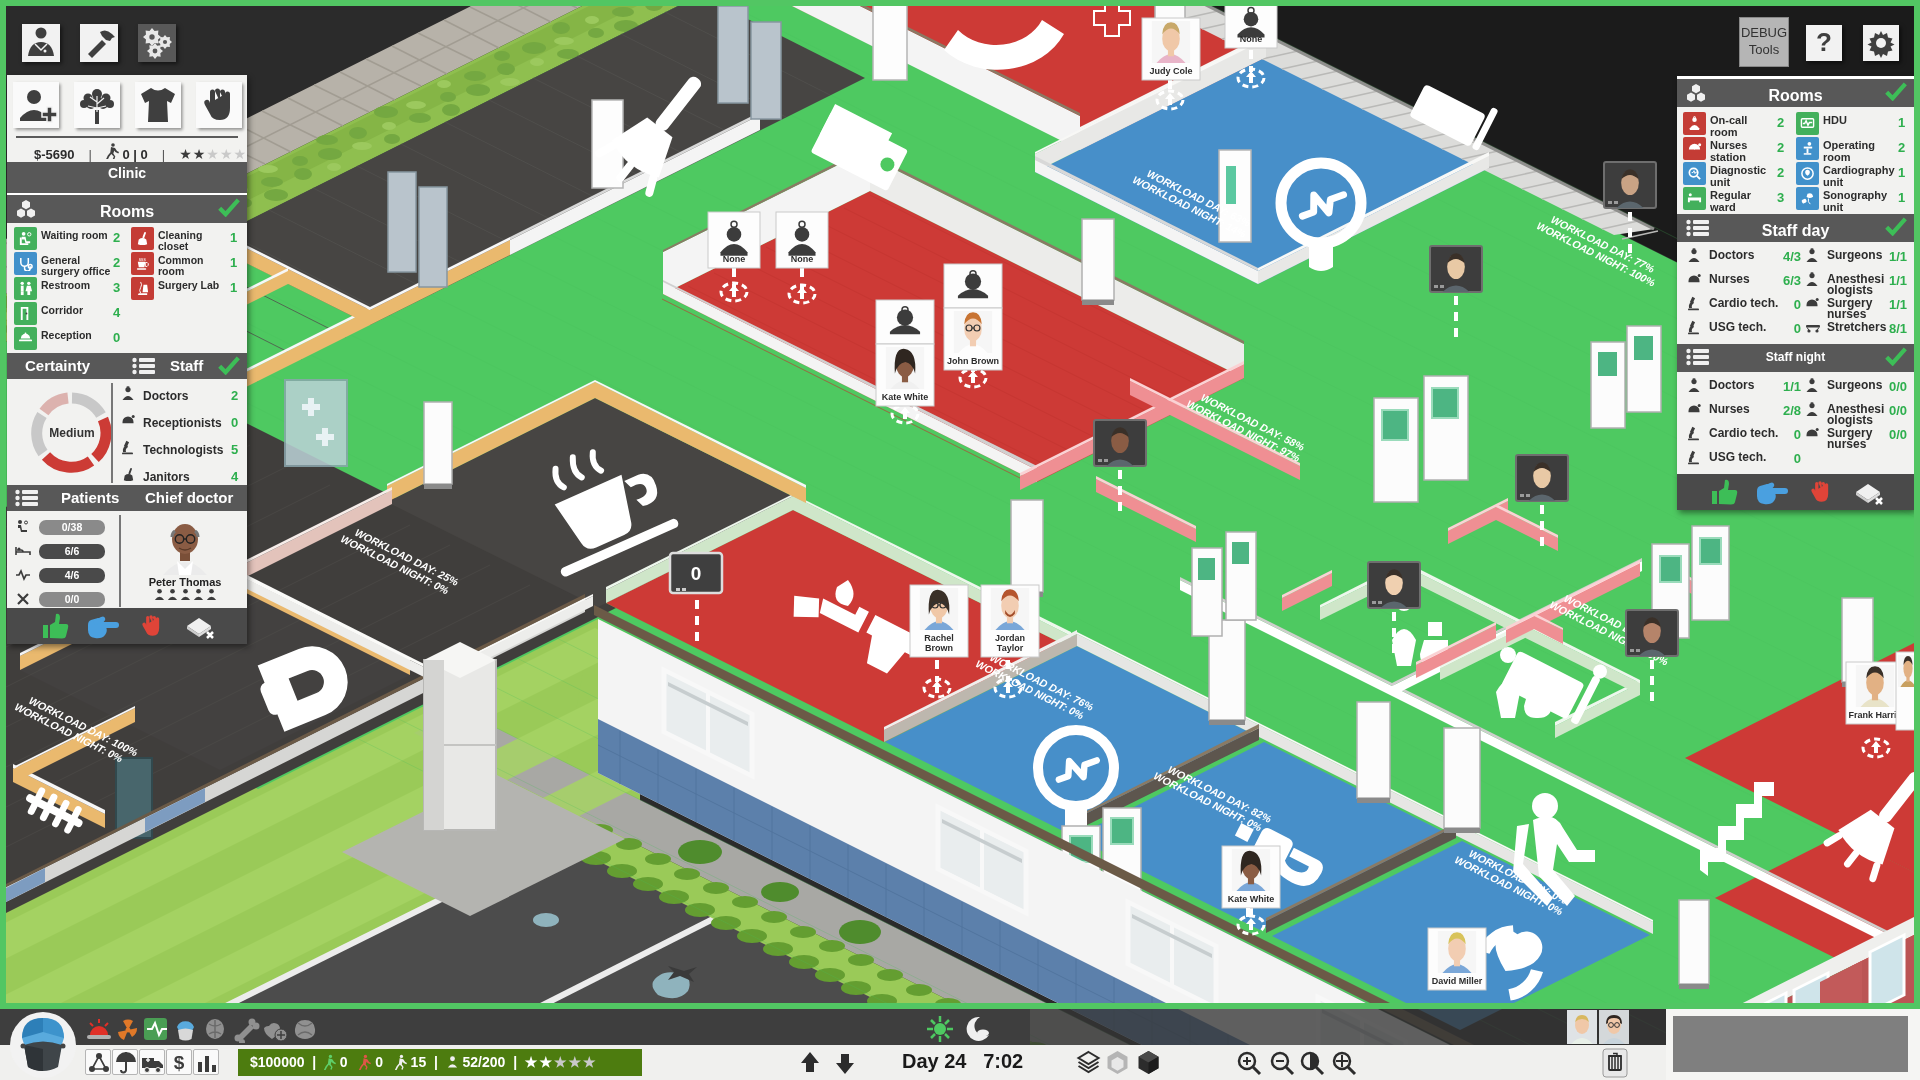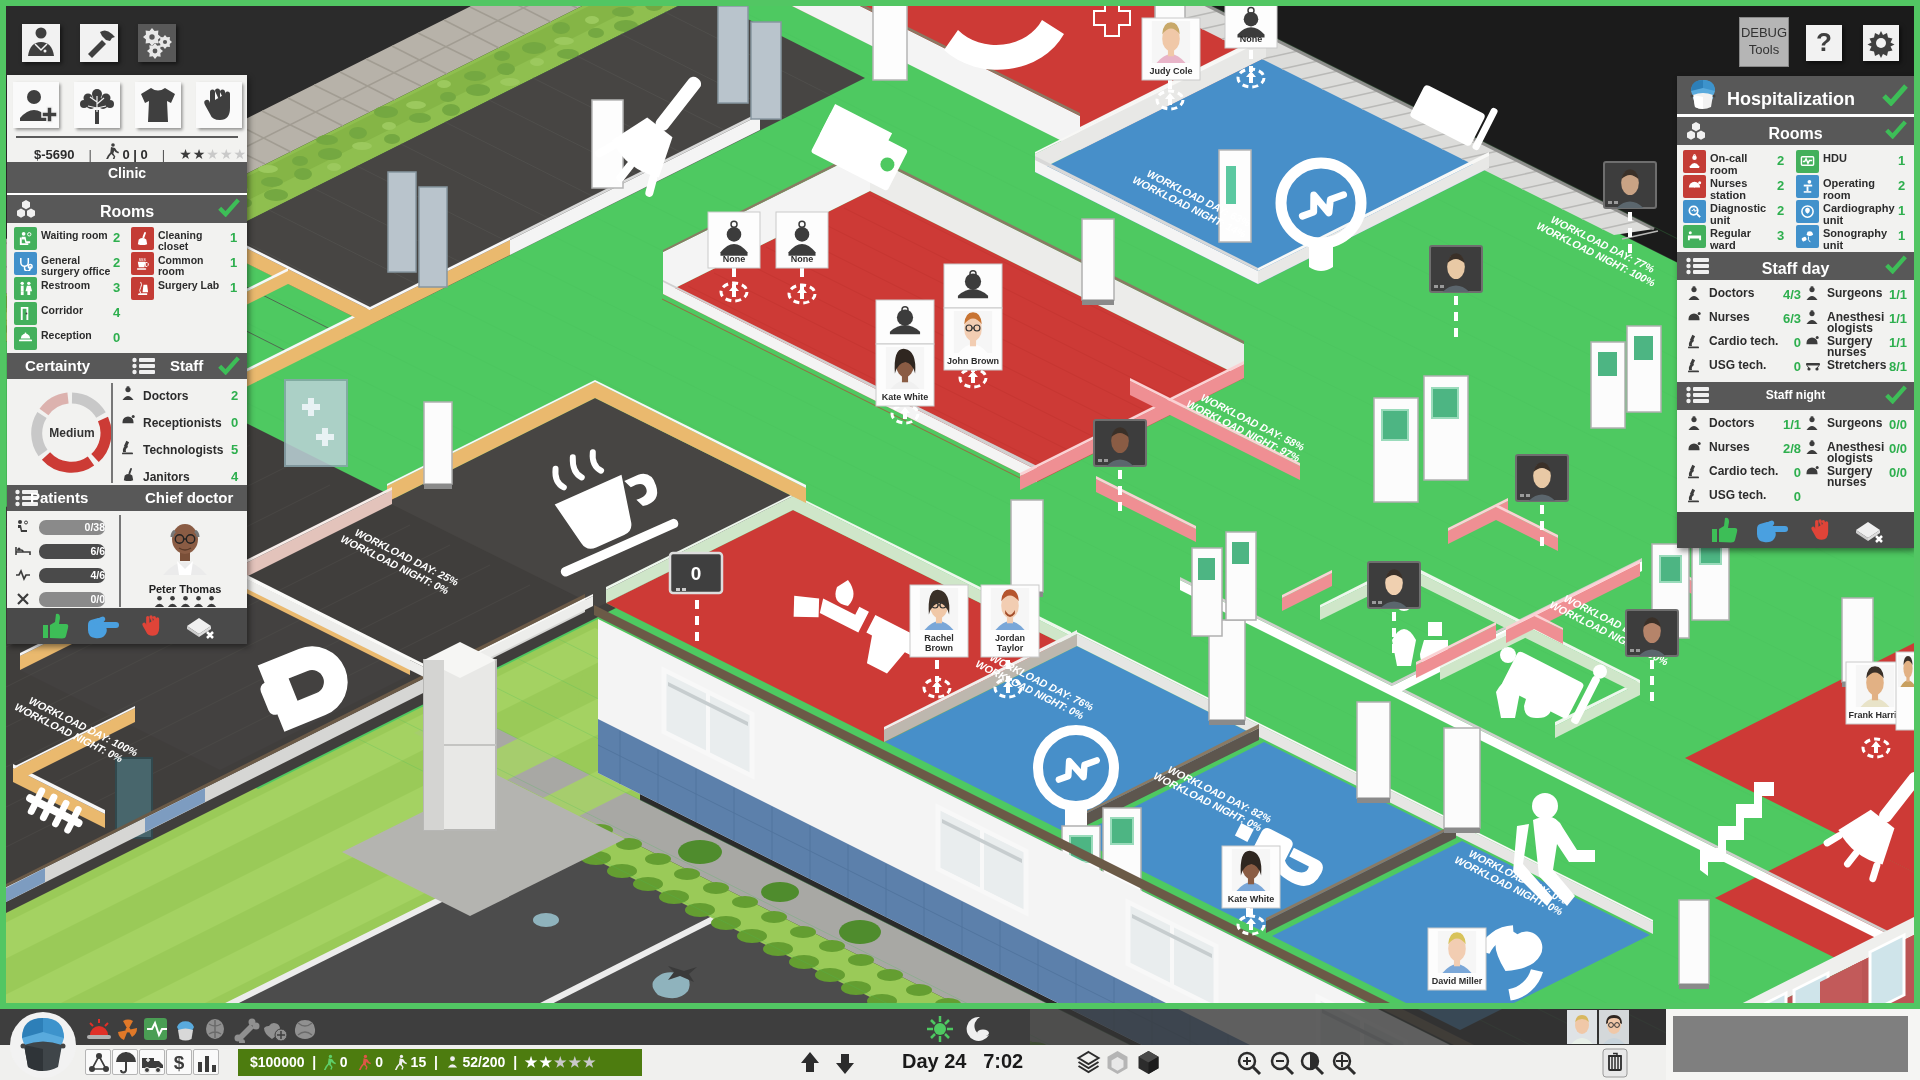--- a/index.html
+++ b/index.html
@@ -36,21 +36,21 @@
 .srow .snum{position:absolute;left:112px;top:4px;color:#2eaf4e;font-size:13px}
 .srow2{position:relative;height:24px;font-size:12px;color:#2c2c2c;font-weight:bold}
 .srow2 .sic2.i1{position:absolute;left:10px;top:2px}
 .srow2 .slab2.l1{position:absolute;left:32px;top:4px;width:74px;line-height:0.95}
 .srow2 .snum2.n1{position:absolute;left:98px;top:3px;color:#2eaf4e;font-size:13px;width:26px;text-align:right}
 .srow2 .sic2.i2{position:absolute;left:128px;top:2px}
 .srow2 .slab2.l2{position:absolute;left:150px;top:4px;width:62px;line-height:0.95}
 .srow2 .snum2.n2{position:absolute;left:204px;top:3px;color:#2eaf4e;font-size:13px;width:26px;text-align:right}
 .prow{position:relative;height:24px}
 .prow .pic{position:absolute;left:2px;top:2px}
-.prow .pbar{position:absolute;left:26px;top:3px;width:66px;height:15px;border-radius:7px;color:#fff;font-size:10.5px;font-weight:bold;text-align:right;line-height:15px}
+.prow .pbar{position:absolute;left:26px;top:3px;width:66px;height:15px;border-radius:7px;color:#fff;font-size:10.5px;font-weight:bold;text-align:center;line-height:15px}
 .pfoot{position:relative;height:36px;background:#4a4a4a;display:flex;justify-content:center;gap:16px;align-items:center}
 .tbtn{position:absolute;width:38px;height:38px;background:#f2f2f2;box-shadow:1.5px 2px 4px rgba(0,0,0,0.55)}
 .tbtn.dark{background:#585858}
 .bbtn{position:absolute;top:1049px;width:26px;height:26px;background:#fafafa;border:1px solid #b5b5b5;border-radius:2px}
 #frame{position:absolute;left:0;top:0;width:1920px;height:1009px;border:6px solid #52c663;pointer-events:none}
 </style></head>
 <body>
 <div id="stage">
 <svg id="scene" width="1920" height="1080" viewBox="0 0 1920 1080">
 
@@ -1301,21 +1301,21 @@
 
   <div class="phdr" style="height:26px;font-size:15px;font-weight:bold">
         <span style="position:absolute;left:8px;top:4px"><svg width="24" height="18" viewBox="0 0 24 18" fill="#f0f0f0">
             <circle cx="2.5" cy="3" r="2.2"></circle>
             <rect x="7" y="1" width="16" height="4" rx="1"></rect>
             <circle cx="2.5" cy="9" r="2.2"></circle>
             <rect x="7" y="7" width="16" height="4" rx="1"></rect>
             <circle cx="2.5" cy="15" r="2.2"></circle>
             <rect x="7" y="13" width="16" height="4" rx="1"></rect>
           </svg></span>
-        <span style="position:absolute;left:23px">Patients</span>
+        <span style="position:absolute;left:54px">Patients</span>
         <span style="position:absolute;left:138px">Chief doctor</span>
       </div>
 
   <div class="pbody" style="height:97px">
     <div style="position:absolute;left:6px;top:6px;width:105px">
           <div class="prow">
             <span class="pic"><svg width="16" height="16" viewBox="0 0 16 16" fill="#3c3c3c">
                 <circle cx="5" cy="3" r="2"></circle>
                 <path d="M3,6 h3 l1,5 h5 v2 h-6 l-1,-4 h-2 z"></path>
                 <circle cx="11" cy="3.5" r="1.5" fill="none" stroke="#3c3c3c"></circle>
@@ -1350,21 +1350,21 @@
             <rect x="27" y="38" width="10" height="10" fill="#7a4f38"></rect>
             <ellipse cx="32" cy="26" rx="13" ry="15" fill="#8a5c44"></ellipse>
             <path d="M19,24 q0,-4 3,-6 M45,24 q0,-4 -3,-6" stroke="#777" stroke-width="3" fill="none"></path>
             <g stroke="#222" stroke-width="1.4" fill="none">
               <circle cx="26.5" cy="26" r="4.2"></circle>
               <circle cx="37.5" cy="26" r="4.2"></circle>
               <line x1="30.5" y1="26" x2="33.5" y2="26"></line>
             </g>
             <path d="M26,35 q6,4 12,0" stroke="#5a3a28" stroke-width="1.5" fill="none"></path>
           </svg>
-      <div style="font-weight:bold;font-size:11px;color:#222;margin-top:8px">Peter Thomas</div>
+      <div style="font-weight:bold;font-size:11px;color:#222;margin-top:1px">Peter Thomas</div>
       <div style="color:#3c3c3c;font-size:9px;letter-spacing:2px"><svg width="13" height="13" viewBox="0 0 14 14" fill="#3c3c3c">
               <circle cx="7" cy="3.5" r="2.5"></circle>
               <path d="M2,13 q5,-7 10,0 z"></path>
             </svg><svg width="13" height="13" viewBox="0 0 14 14" fill="#3c3c3c">
               <circle cx="7" cy="3.5" r="2.5"></circle>
               <path d="M2,13 q5,-7 10,0 z"></path>
             </svg><svg width="13" height="13" viewBox="0 0 14 14" fill="#3c3c3c">
               <circle cx="7" cy="3.5" r="2.5"></circle>
               <path d="M2,13 q5,-7 10,0 z"></path>
             </svg><svg width="13" height="13" viewBox="0 0 14 14" fill="#3c3c3c">
@@ -1393,35 +1393,20 @@
           <path d="M4,14 l12,-8 l12,8 l-12,8 z" fill="#f0f0f0"></path>
           <path d="M4,14 l12,8 l0,3 l-12,-8 z" fill="#cccccc"></path>
           <path d="M28,14 l-12,8 l0,3 l12,-8 z" fill="#dddddd"></path>
           <path d="M24,20 l6,6 M30,20 l-6,6" stroke="#fff" stroke-width="2.5"></path>
         </svg>
       </div>
 </div>
 
 <div class="panel" style="left:1677px;top:76px;width:237px">
 
-  <div class="phdr" style="height:38px;font-size:18px;font-weight:bold">
-    <span style="position:absolute;left:8px;top:3px"><svg width="36" height="34" viewBox="0 0 36 34">
-            <path d="M6,12 a12,11 0 0 1 24,0 l-1,3 a11,10 0 0 1 -22,0 z" fill="#59aadd"></path>
-            <path d="M6,12 q0,-11 12,-11 l0,8 z" fill="#2d7fb8"></path>
-            <path d="M18,1 q12,0 12,11 l-12,-3 z" fill="#3d93cc"></path>
-            <path d="M8,16 q10,-4 20,0 l-2,12 q-8,4 -16,0 z" fill="#f2f2f2"></path>
-            <path d="M8,16 l10,2 l0,12 q-5,0 -8,-2 z" fill="#ffffff"></path>
-            <circle cx="7" cy="17" r="1.5" fill="#444"></circle>
-            <circle cx="29" cy="17" r="1.5" fill="#444"></circle>
-          </svg></span>
-    <span style="position:absolute;left:50px;top:8px">Hospitalization</span>
-    <span style="position:absolute;right:6px;top:8px"><svg width="26" height="22" viewBox="0 0 26 22">
-            <path d="M2,12 L9,19 L24,2" stroke="#3dbe57" stroke-width="5" fill="none"></path>
-          </svg></span>
-  </div>
   <div style="height:3px;background:#fff"></div>
 
   <div class="phdr" style="height:28px;font-size:16px"><span class="hic"><svg width="20" height="18" viewBox="0 0 20 18" fill="#f0f0f0">
             <path d="M10,0 l4,2.3 v4.6 l-4,2.3 l-4,-2.3 v-4.6 z M5,8.5 l4,2.3 v4.6 l-4,2.3 l-4,-2.3 v-4.6 z M15,8.5 l4,2.3 v4.6 l-4,2.3 l-4,-2.3 v-4.6 z"></path>
           </svg></span><span class="htxt">Rooms</span><span class="hck"><svg width="22" height="19" viewBox="0 0 26 22">
             <path d="M2,12 L9,19 L24,2" stroke="#3dbe57" stroke-width="5" fill="none"></path>
           </svg></span></div>
 
   <div class="pbody" style="padding:4px 0 3px 0">
         <div class="rrow2">

